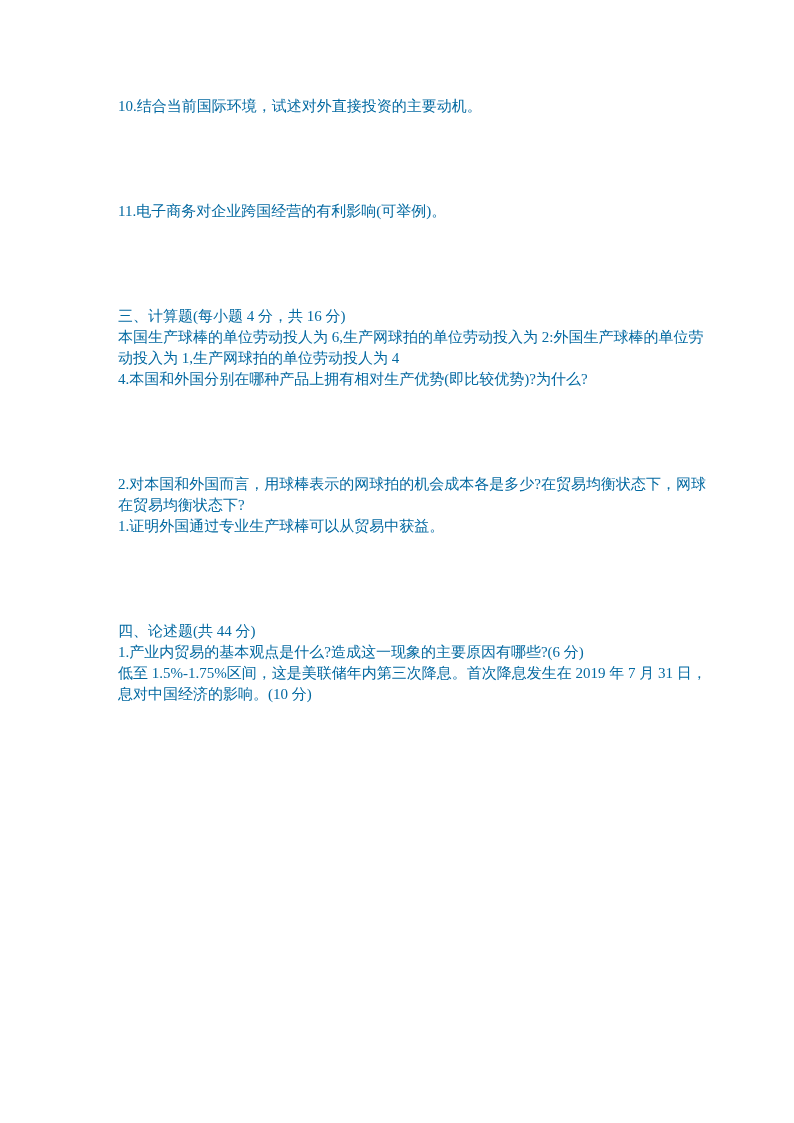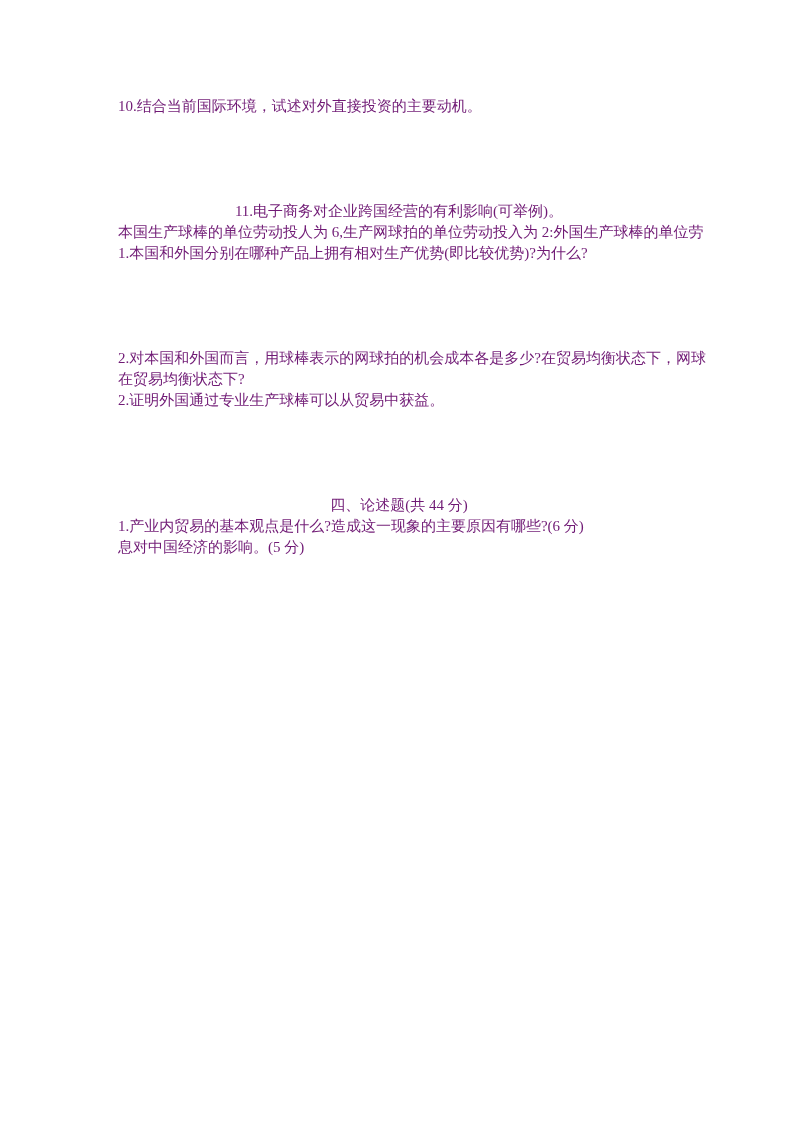--- a/index.html
+++ b/index.html
@@ -7,57 +7,59 @@
     padding: 0;
     background: #ffffff;
   }
   .page {
     position: relative;
     width: 794px;
     height: 1123px;
     background: #ffffff;
     overflow: hidden;
     font-family: "Liberation Serif", serif;
-    color: #701a75;
+    color: #0369a1;
   }
   .content {
     position: absolute;
     left: 118px;
     top: 96px;
     width: 562px;
   }
   .line {
     font-size: 15px;
     line-height: 21px;
     white-space: nowrap;
     text-align: left;
   }
   
   .gap {
     margin-top: 84px;
-    text-align: center;
   }
 </style>
 </head>
 <body>
 
 <div class="page">
   <div class="content">
 
     <div class="line">10.结合当前国际环境，试述对外直接投资的主要动机。</div>
 
     <div class="line gap">11.电子商务对企业跨国经营的有利影响(可举例)。</div>
 
+    <div class="line gap">三、计算题(每小题 4 分，共 16 分)</div>
     <div class="line">本国生产球棒的单位劳动投人为 6,生产网球拍的单位劳动投入为 2:外国生产球棒的单位劳</div>
-    <div class="line">1.本国和外国分别在哪种产品上拥有相对生产优势(即比较优势)?为什么?</div>
+    <div class="line">动投入为 1,生产网球拍的单位劳动投人为 4</div>
+    <div class="line">4.本国和外国分别在哪种产品上拥有相对生产优势(即比较优势)?为什么?</div>
 
     <div class="line gap">2.对本国和外国而言，用球棒表示的网球拍的机会成本各是多少?在贸易均衡状态下，网球</div>
     <div class="line">在贸易均衡状态下?</div>
 
-    <div class="line">2.证明外国通过专业生产球棒可以从贸易中获益。</div>
+    <div class="line">1.证明外国通过专业生产球棒可以从贸易中获益。</div>
 
     <div class="line gap">四、论述题(共 44 分)</div>
     <div class="line">1.产业内贸易的基本观点是什么?造成这一现象的主要原因有哪些?(6 分)</div>
 
-    <div class="line">息对中国经济的影响。(5 分)</div>
+    <div class="line">低至 1.5%-1.75%区间，这是美联储年内第三次降息。首次降息发生在 2019 年 7 月 31 日，</div>
+    <div class="line">息对中国经济的影响。(10 分)</div>
 
   </div>
 </div>
 
 </body></html>

